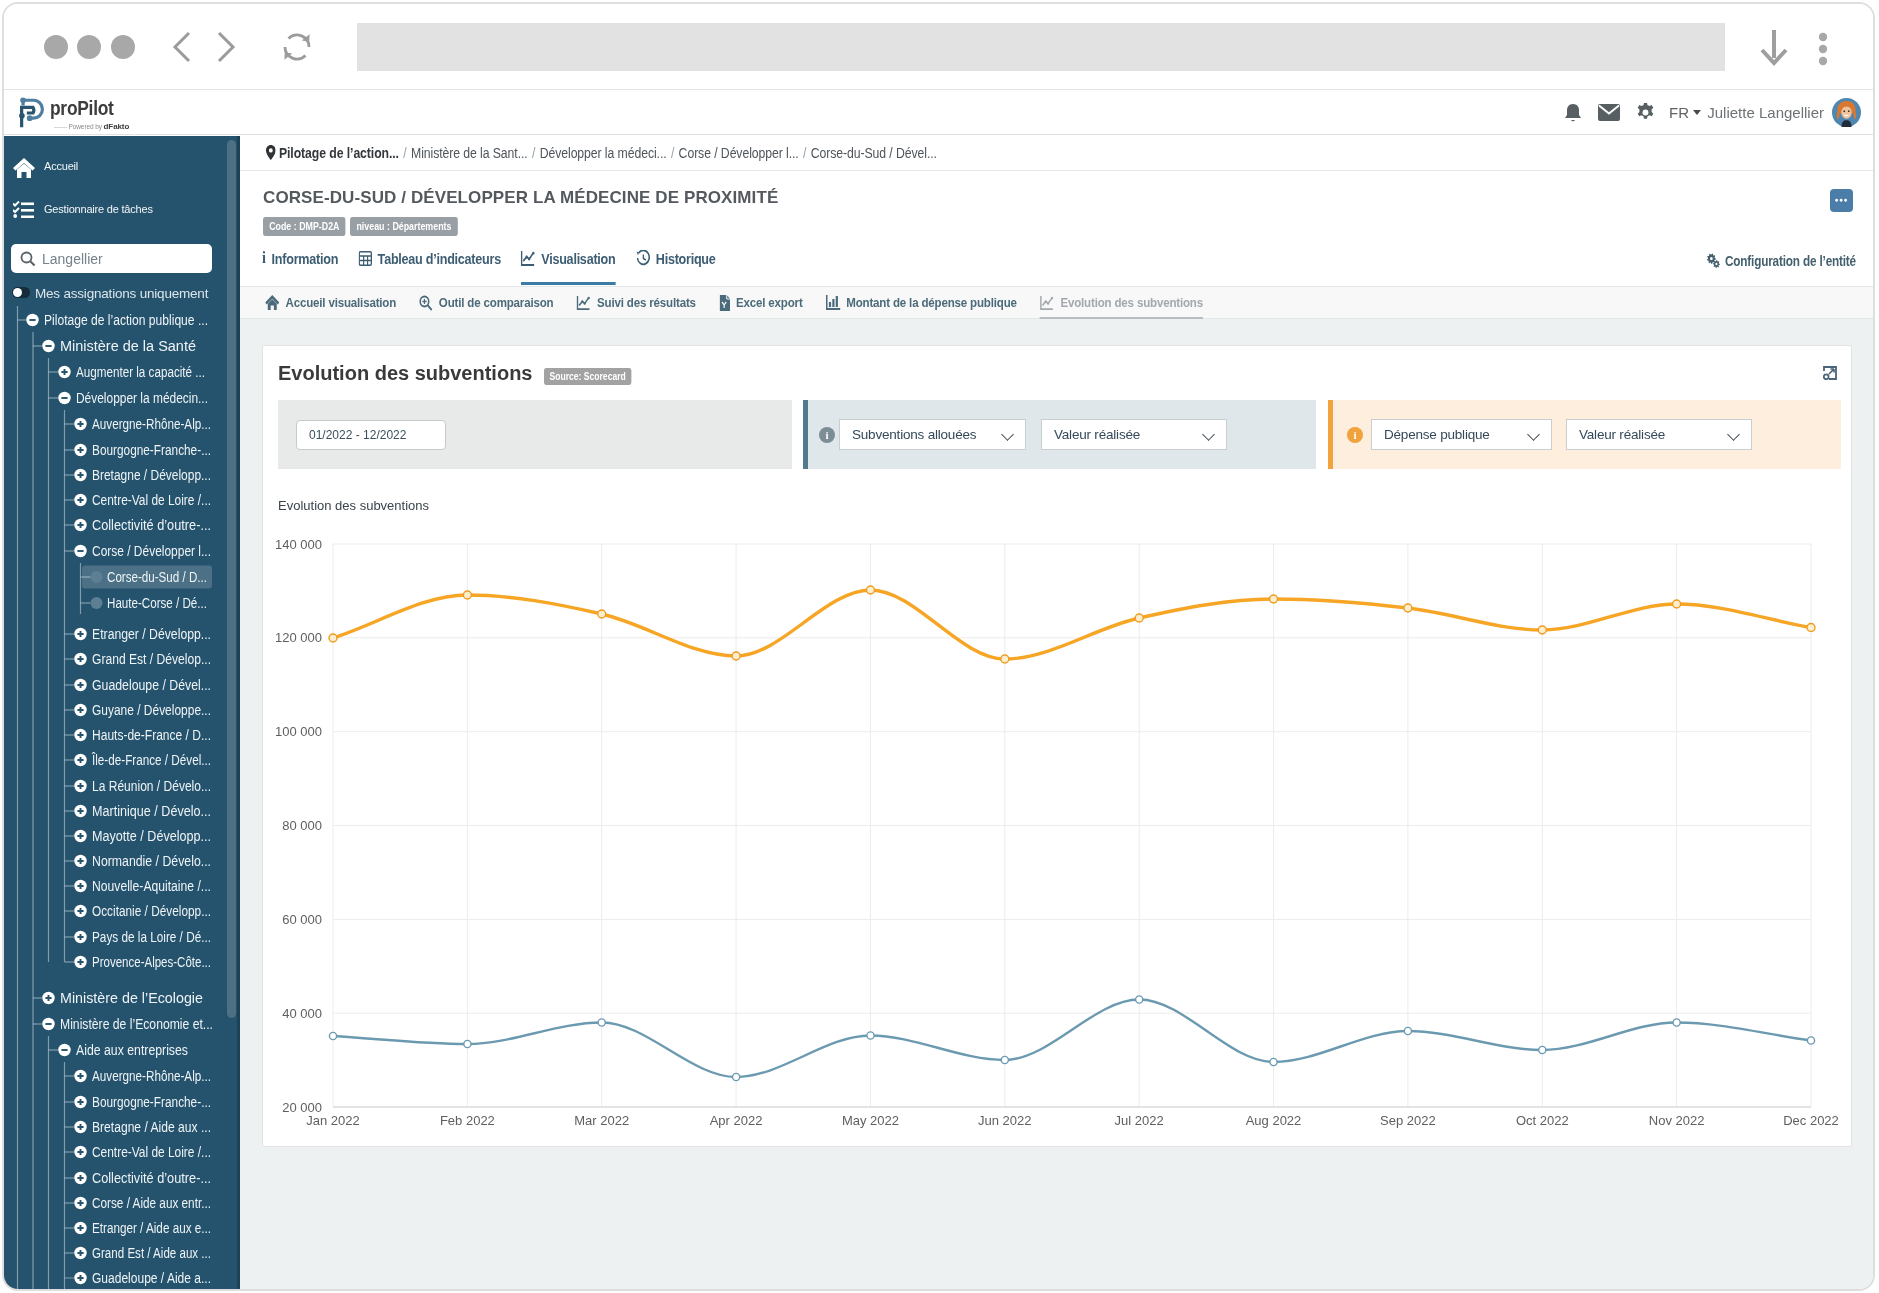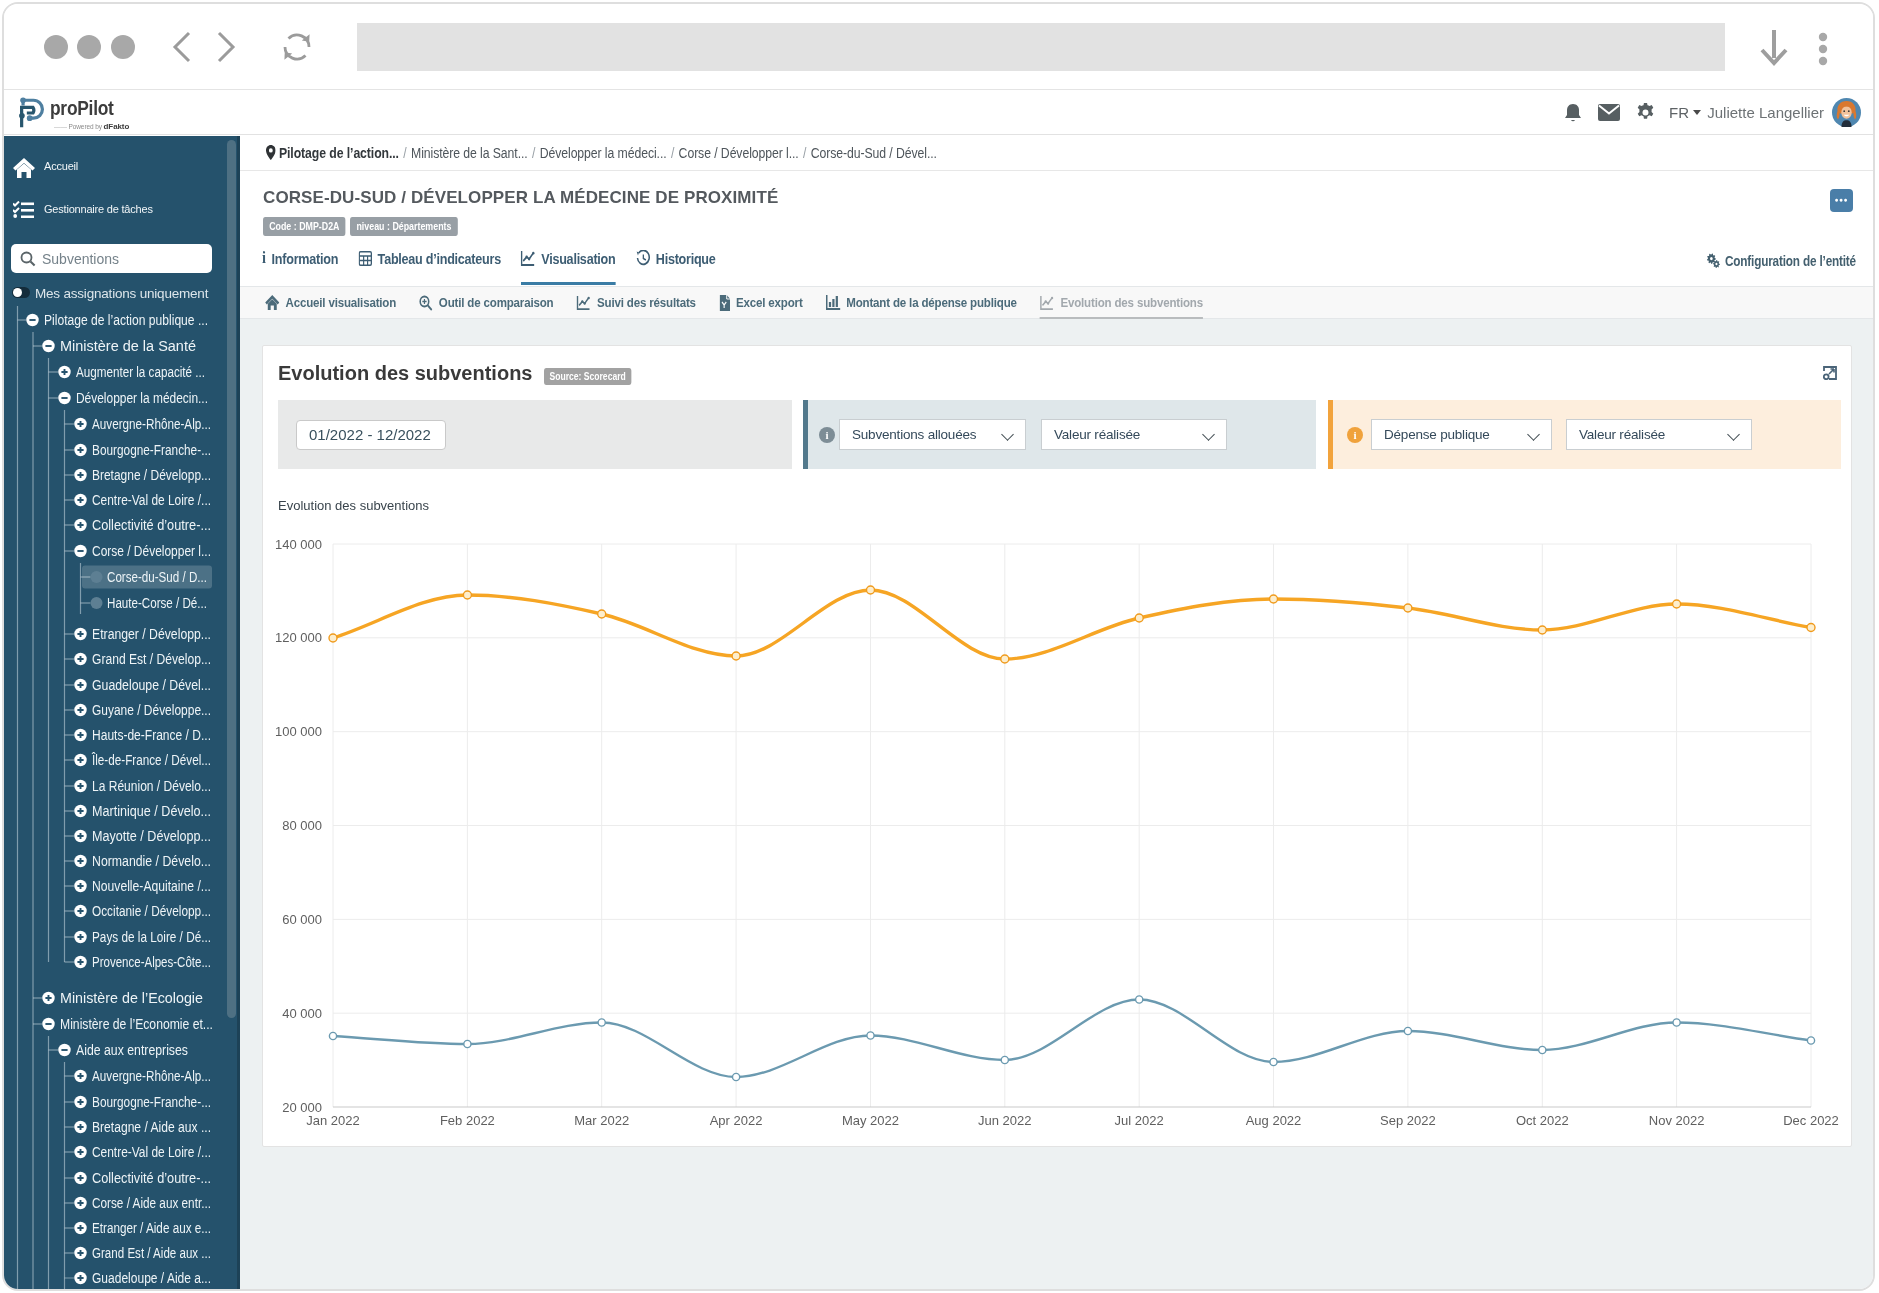--- a/index.html
+++ b/index.html
@@ -50,21 +50,21 @@
 .stab.active { color:#a2a8ad; border-bottom:2px solid #b9bcbe; margin-bottom:-1px; }
 
 .card { position:absolute; left:22px; top:209px; width:1590px; height:802px; background:#fff; border:1px solid #e3e3e3; border-radius:2px; }
 .cardh1 { position:absolute; left:15px; top:16px; font-size:20px; font-weight:700; color:#3a3a3a; }
 .srcbadge { position:absolute; left:281px; top:22px; background:#a2a2a2; color:#fff; font-size:11px; font-weight:700; padding:2px 7px 3px; border-radius:3px; transform:scaleX(0.78); transform-origin:left center; }
 .filters { position:absolute; left:15px; top:54px; right:12px; height:69px; }
 .fpanel { position:absolute; top:0; height:69px; }
 .fp1 { left:0; width:514px; background:#e8e9e9; }
 .fp2 { left:525px; width:513px; background:#dfe7ea; border-left:5px solid #52798c; }
 .fp3 { left:1050px; width:513px; background:#fdeedd; border-left:5px solid #f2a33c; }
-.finput { position:absolute; top:20px; height:30px; background:#fff; border:1px solid #c9c9c9; border-radius:4px; font-size:15px; color:#39505d; line-height:28px; padding-left:12px; }
+.finput { position:absolute; top:20px; height:30px; background:#fff; border:1px solid #c9c9c9; border-radius:4px; font-size:12px; color:#39505d; line-height:28px; padding-left:12px; }
 .fsel { position:absolute; top:19px; height:31px; background:#fff; border:1px solid #c9ced1; border-radius:0; font-size:13.5px; letter-spacing:-0.2px; color:#34495a; line-height:29px; padding-left:12px; }
 .chev { position:absolute; right:13px; top:10px; width:9px; height:9px; border-right:1.7px solid #3f4a50; border-bottom:1.7px solid #3f4a50; transform:rotate(45deg); }
 .info { position:absolute; left:14px; top:27px; width:16px; height:16px; border-radius:50%; color:#fff; font-size:11px; font-weight:700; text-align:center; line-height:16px; font-family:"Liberation Serif",serif; }
 .charttitle { position:absolute; left:15px; top:152px; font-size:13px; color:#39444c; }
 </style>
 </head>
 <body>
 <div class="window">
 
   <div class="bbar">
@@ -146,21 +146,21 @@
         <rect x="8" y="8" width="13" height="2.6" fill="#fff"></rect>
         <circle cx="2.2" cy="15" r="1.9" fill="#fff"></circle>
         <rect x="8" y="14.5" width="13" height="2.6" fill="#fff"></rect>
       </svg>
     <div class="snav" style="top:67px">Gestionnaire de tâches</div>
     <div class="search">
       <svg style="position:absolute;left:9px;top:7px" width="16" height="16" viewBox="0 0 16 16">
           <circle cx="6.5" cy="6.5" r="5" fill="none" stroke="#5a6468" stroke-width="1.8"></circle>
           <path d="M10.5 10.5 L14.6 14.6" stroke="#5a6468" stroke-width="2.1"></path>
         </svg>
-      <span>Subventions</span>
+      <span>Langellier</span>
     </div>
     <div style="position:absolute;left:8px;top:151px;width:18px;height:11px;border-radius:6px;background:#142c3b"></div>
     <div style="position:absolute;left:9px;top:152px;width:9px;height:9px;border-radius:50%;background:#fff"></div>
     <div class="toggletxt">Mes assignations uniquement</div>
     <div class="treewrap">
         <svg width="238" height="990" viewBox="0 0 238 990" style="position:absolute;left:0;top:0">
 <line x1="17.5" y1="2" x2="17.5" y2="990" stroke="rgba(220,232,238,0.5)" stroke-width="1.2"></line>
 <line x1="33" y1="28" x2="33" y2="990" stroke="rgba(220,232,238,0.5)" stroke-width="1.2"></line>
 <line x1="48.5" y1="54" x2="48.5" y2="658" stroke="rgba(220,232,238,0.5)" stroke-width="1.2"></line>
 <line x1="48.5" y1="732" x2="48.5" y2="990" stroke="rgba(220,232,238,0.5)" stroke-width="1.2"></line>

